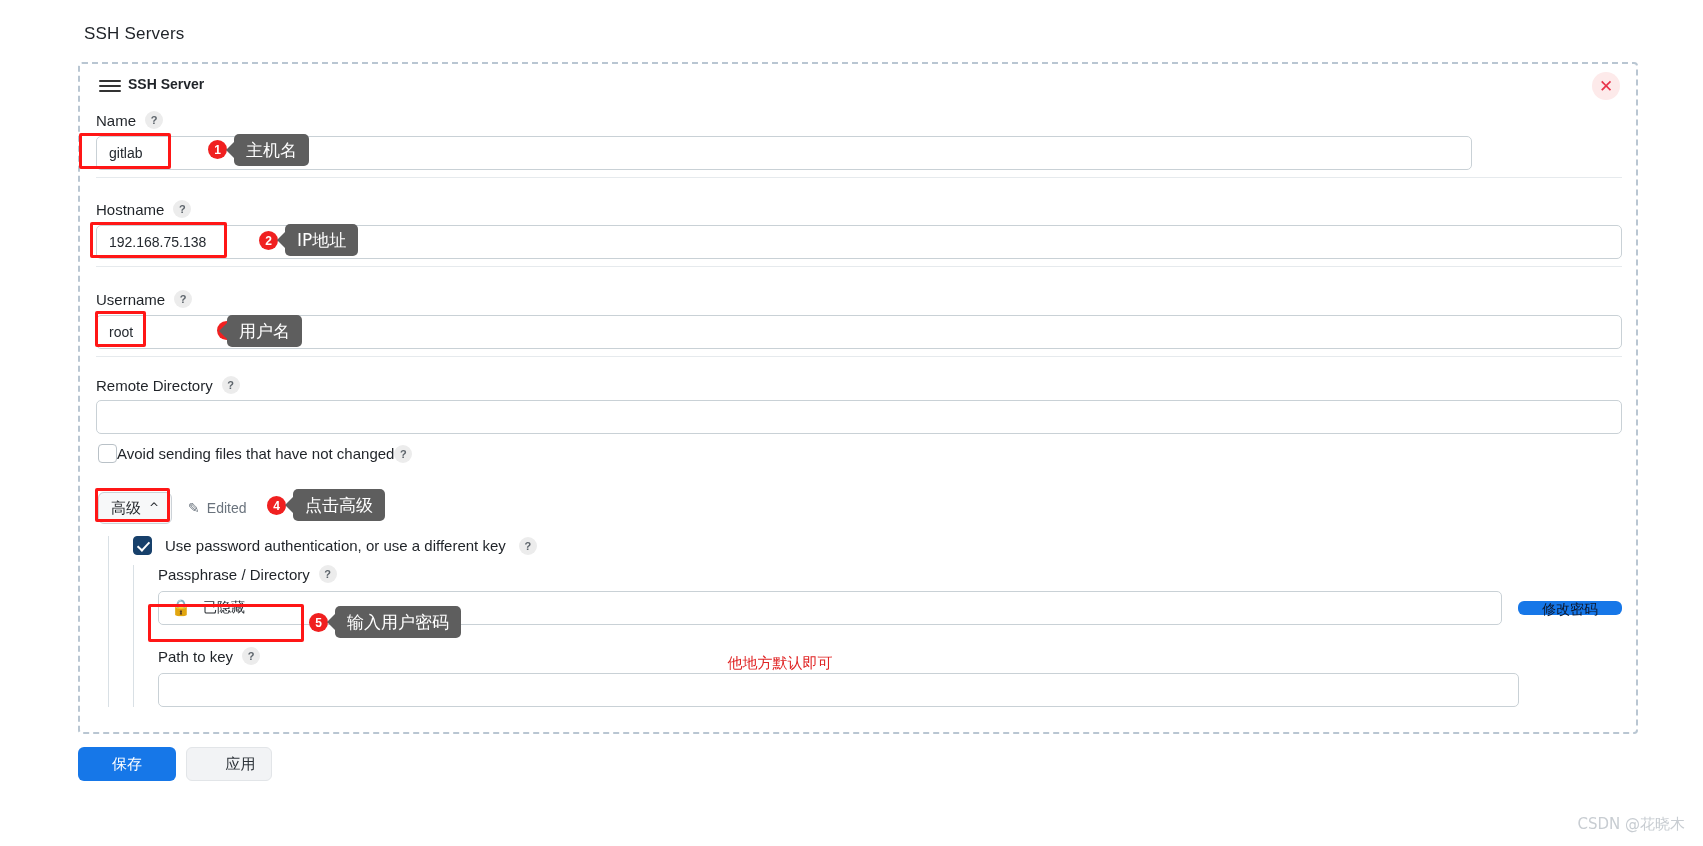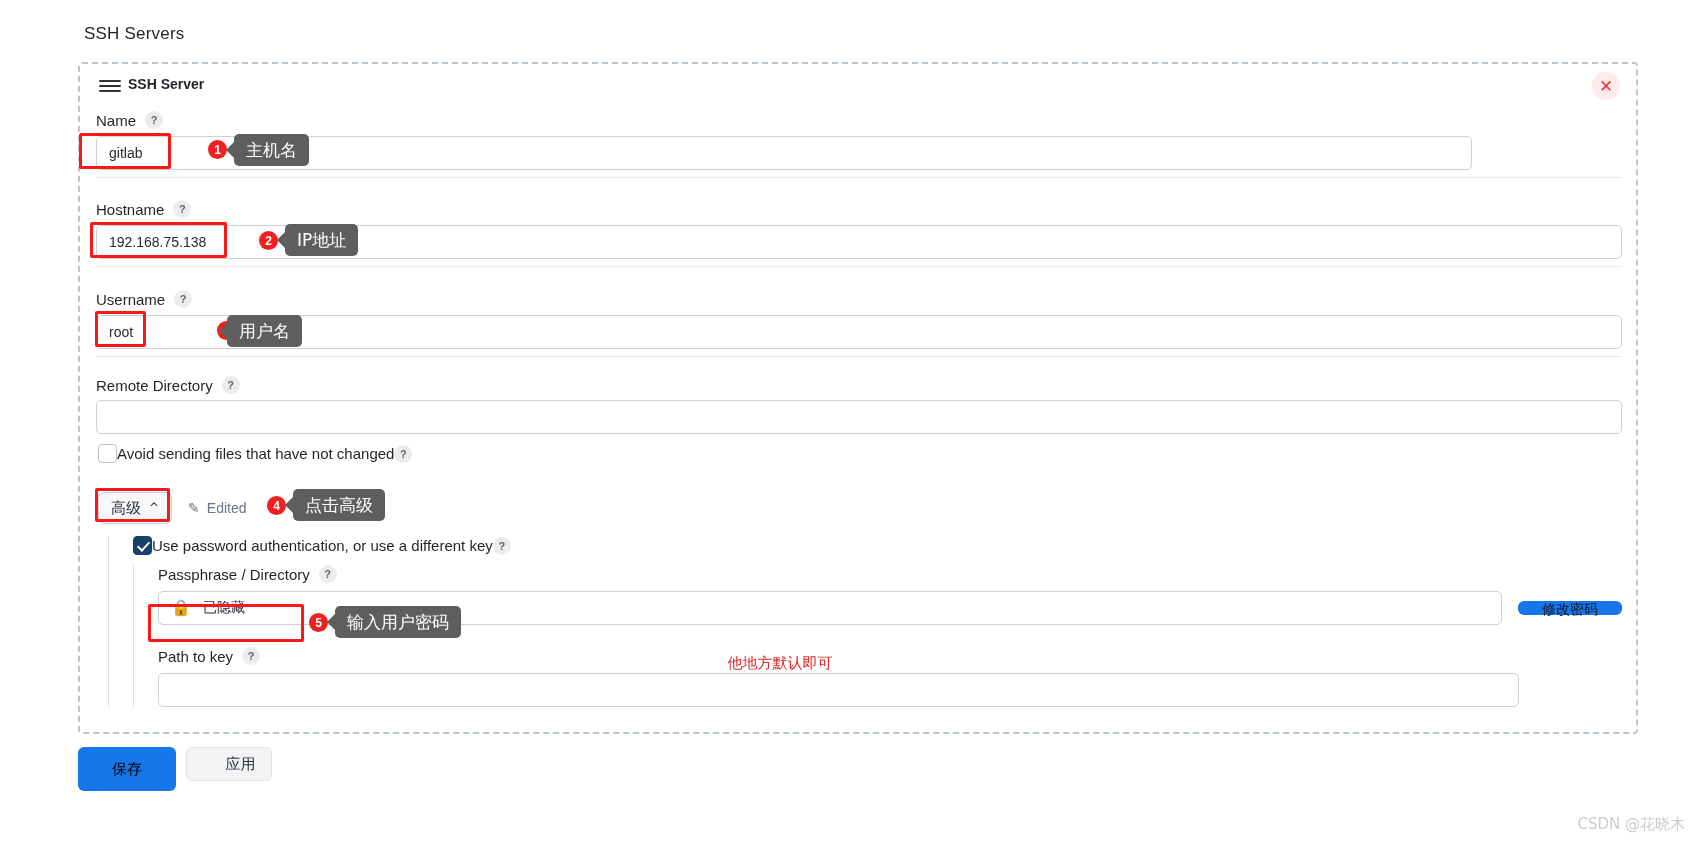--- a/index.html
+++ b/index.html
@@ -120,22 +120,22 @@
     color: #6a737d; font-size: 14px;
   }
 
   .pw-box {
     height: 34px; border: 1px solid #c9d1d6; border-radius: 5px; background: #fff;
     display: flex; align-items: center; gap: 12px; padding: 0 12px;
     font-size: 14px; color: #24292f;
   }
 
   .btn-primary {
-    background: #1677e8; color: #000000; border: none; border-radius: 6px;
-    height: 44px; min-width: 98px; font-size: 15px; cursor: pointer;
+    background: #1677e8; color: #ffffff; border: none; border-radius: 6px;
+    height: 34px; min-width: 98px; font-size: 15px; cursor: pointer;
     font-family: "DejaVu Sans", sans-serif;
   }
   .btn-secondary {
     background: #f2f3f5; color: #2c3238; border: 1px solid #e2e5e8; border-radius: 6px;
     height: 34px; min-width: 86px; font-size: 15px; cursor: pointer;
     font-family: "DejaVu Sans", sans-serif;
   }
   .btn-blue-sm {
     background: #1677e8; color: #0f172a; border: none; border-radius: 6px;
     height: 14px; padding: 0 24px; font-size: 14px; cursor: pointer;
@@ -219,21 +219,21 @@
         <span style="font-size:12px;">^</span>
       </button>
       <span class="edited">
         <span style="font-size:14px;">✎</span>
         <span>Edited</span>
       </span>
     </div>
 
     <div style="position:absolute;left:28px;top:472px;width:1514px;border-left:1.5px solid #d9e0e5;padding-left:24px;">
 
-      <div style="display:flex;align-items:center;gap:0;">
+      <div style="display:flex;align-items:center;gap:13px;">
         <span class="cb checked"></span>
         <span style="font-size:15px;color:#1f2328;">Use password authentication, or use a different key</span>
         <span class="help">?</span>
       </div>
 
       <div style="margin-top:10px;border-left:1.5px solid #d9e0e5;padding-left:24px;">
 
         <div class="field-label" style="margin-top:8px;">
           <span>Passphrase / Directory</span>
           <span class="help">?</span>

